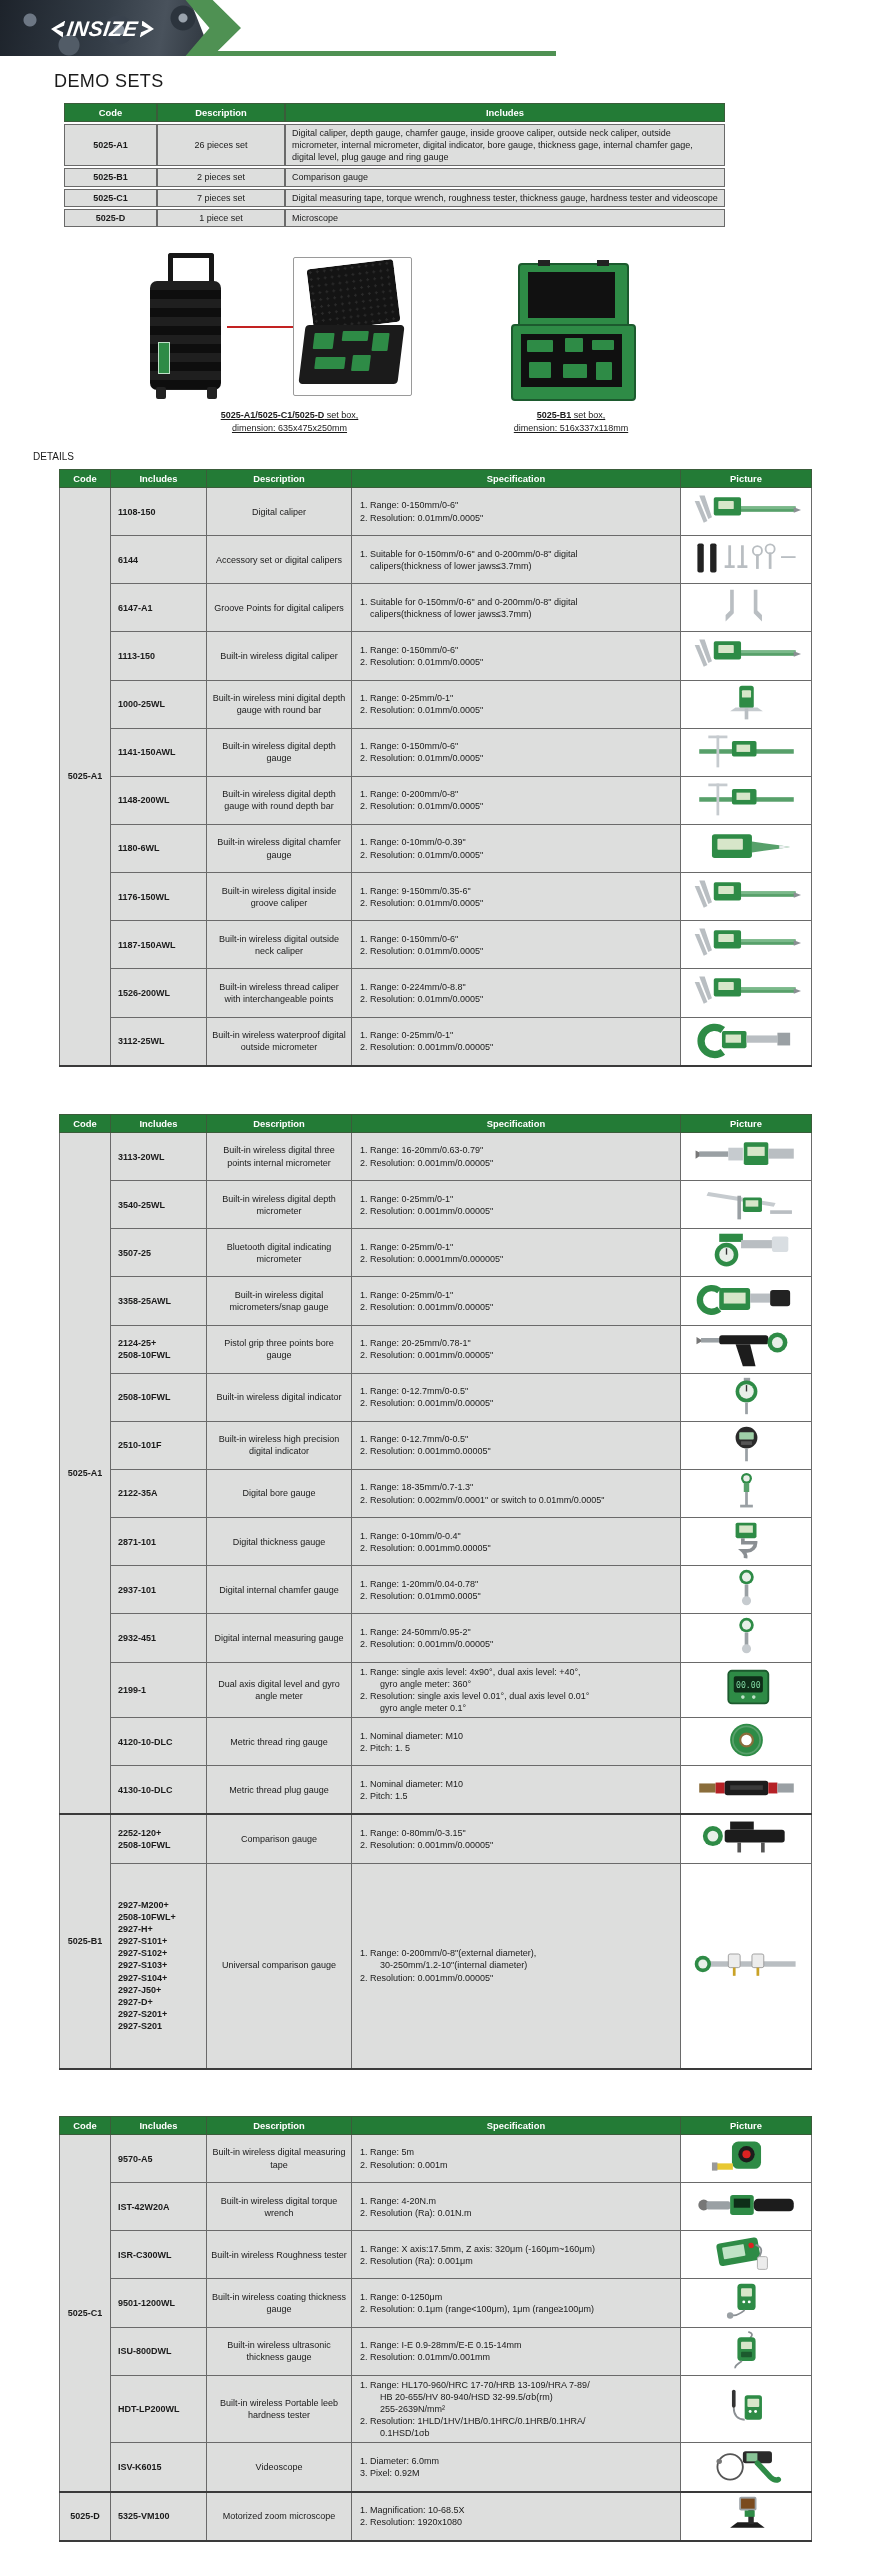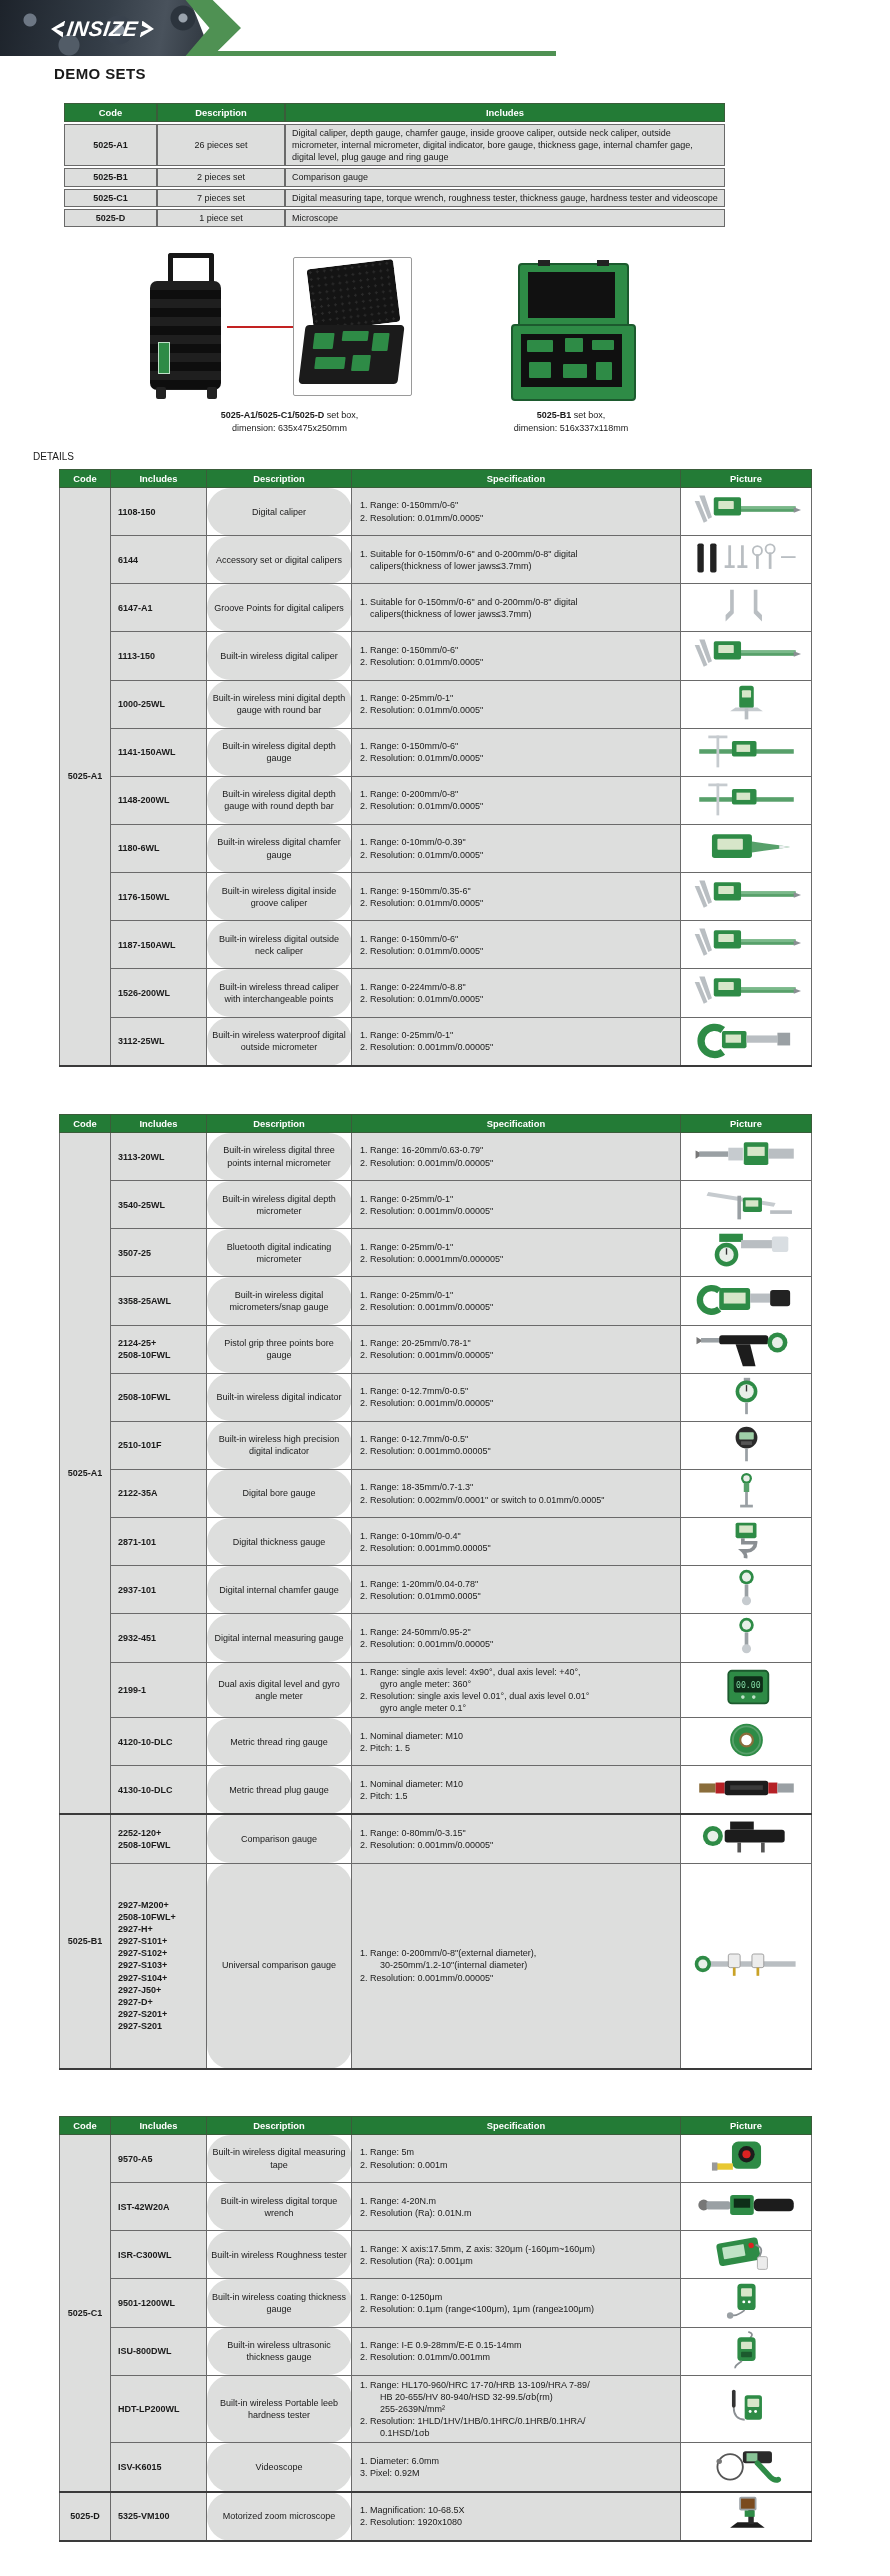--- a/index.html
+++ b/index.html
@@ -19,21 +19,21 @@
   .banner-bar{position:absolute;left:148px;top:51px;width:408px;height:5px;background:#4F9153;}
   .banner-arrow{position:absolute;left:178px;top:0;width:63px;height:56px;background:#4F9153;
     clip-path:polygon(12% 0,55% 0,100% 50%,55% 100%,12% 100%,50% 50%);}
   .logo{position:absolute;left:51px;top:17px;display:flex;align-items:center;gap:3px;transform:skewX(-8deg);}
   .logo-tri{width:13px;height:17px;background:#fff;
     clip-path:polygon(100% 0,0 50%,100% 100%,100% 70%,40% 50%,100% 30%);}
   .logo-tri.r{transform:scaleX(-1);}
   .logo-text{font-weight:bold;font-style:italic;font-size:21px;color:#fff;letter-spacing:0.5px;}
 
   
-  .h-demo{position:absolute;left:54px;top:65px;font-size:15px;font-weight:bold;letter-spacing:0.4px;}
+  .h-demo{position:absolute;left:54px;top:71px;font-size:18px;font-weight:normal;letter-spacing:0.4px;}
   .h-details{position:absolute;left:33px;top:451px;font-size:10px;font-weight:normal;}
 
   
   #overview{position:absolute;left:64px;top:101px;width:661px;}
   #overview table{width:661px;table-layout:fixed;border-collapse:separate;border-spacing:0 2px;font-size:9px;}
   #overview th{background:#237B36;color:#fff;font-weight:bold;font-size:9.4px;padding:3px 2px;border:1px solid #3a5c3a;}
   #overview td{background:#DDDEDD;border:1px solid #6a6a6a;padding:2px 6px;vertical-align:middle;line-height:1.35;}
   #overview td.c{text-align:center;font-weight:bold;}
   #overview td.d{text-align:center;}
 
@@ -52,33 +52,33 @@
   .bc-cut{position:absolute;background:#2e8b46;border-radius:1px;}
   #fig-greencase{left:511px;top:263px;width:121px;height:137px;}
   .gc-lid{position:absolute;left:7px;top:0;width:107px;height:63px;background:#2e8b46;border:2px solid #1c5a2e;border-radius:4px;}
   .gc-lid-in{position:absolute;left:8px;top:7px;width:87px;height:46px;background:#111;}
   .gc-latch{position:absolute;top:-5px;width:12px;height:6px;background:#222;}
   .gc-base{position:absolute;left:0;top:61px;width:121px;height:73px;background:#2e8b46;border:2px solid #1c5a2e;border-radius:4px;}
   .gc-base-in{position:absolute;left:8px;top:8px;width:101px;height:53px;background:#101010;}
   .gc-cut{position:absolute;background:#2e8b46;border-radius:1px;}
   #fig-connector{position:absolute;left:227px;top:326px;width:66px;height:2px;background:#c32222;}
 
-  .caption{position:absolute;top:409px;font-size:9px;text-align:center;line-height:1.4;}
+  .caption{position:absolute;top:409px;font-size:9px;text-align:center;line-height:1.4;text-decoration:underline;}
   #caption-1{left:141px;width:297px;}
   #caption-2{left:450px;width:242px;}
   .caption .b{font-weight:bold;}
 
   
   .dtable{position:absolute;left:59px;width:752px;}
   .dtable table{width:752px;table-layout:fixed;border-collapse:collapse;font-size:9px;border:1px solid #3a3a3a;border-bottom:2px solid #3a3a3a;}
   .dtable th{background:#237B36;color:#fff;font-weight:bold;font-size:9.4px;padding:3px 2px;border:1px solid #3a5c3a;}
   .dtable td{background:#DDDEDD;border:1px solid #6a6a6a;vertical-align:middle;padding:3px 4px;line-height:1.35;}
   .dtable td.gcode{text-align:center;font-weight:bold;background:#DDDEDD;}
   .dtable td.inc{font-weight:bold;padding-left:7px;white-space:pre-line;}
-  .dtable td.desc{text-align:center;border-radius:24px;}
+  .dtable td.desc{text-align:center;}
   .dtable td.spec{white-space:pre-wrap;padding-left:8px;}
   .dtable td.pic{background:#fff;text-align:center;padding:2px;}
   .dtable tr.gsep td{border-top:2px solid #3a3a3a;}
   .pic span{display:inline-block;}
 </style>
 </head>
 <body>
 
 <div id="page">
 

